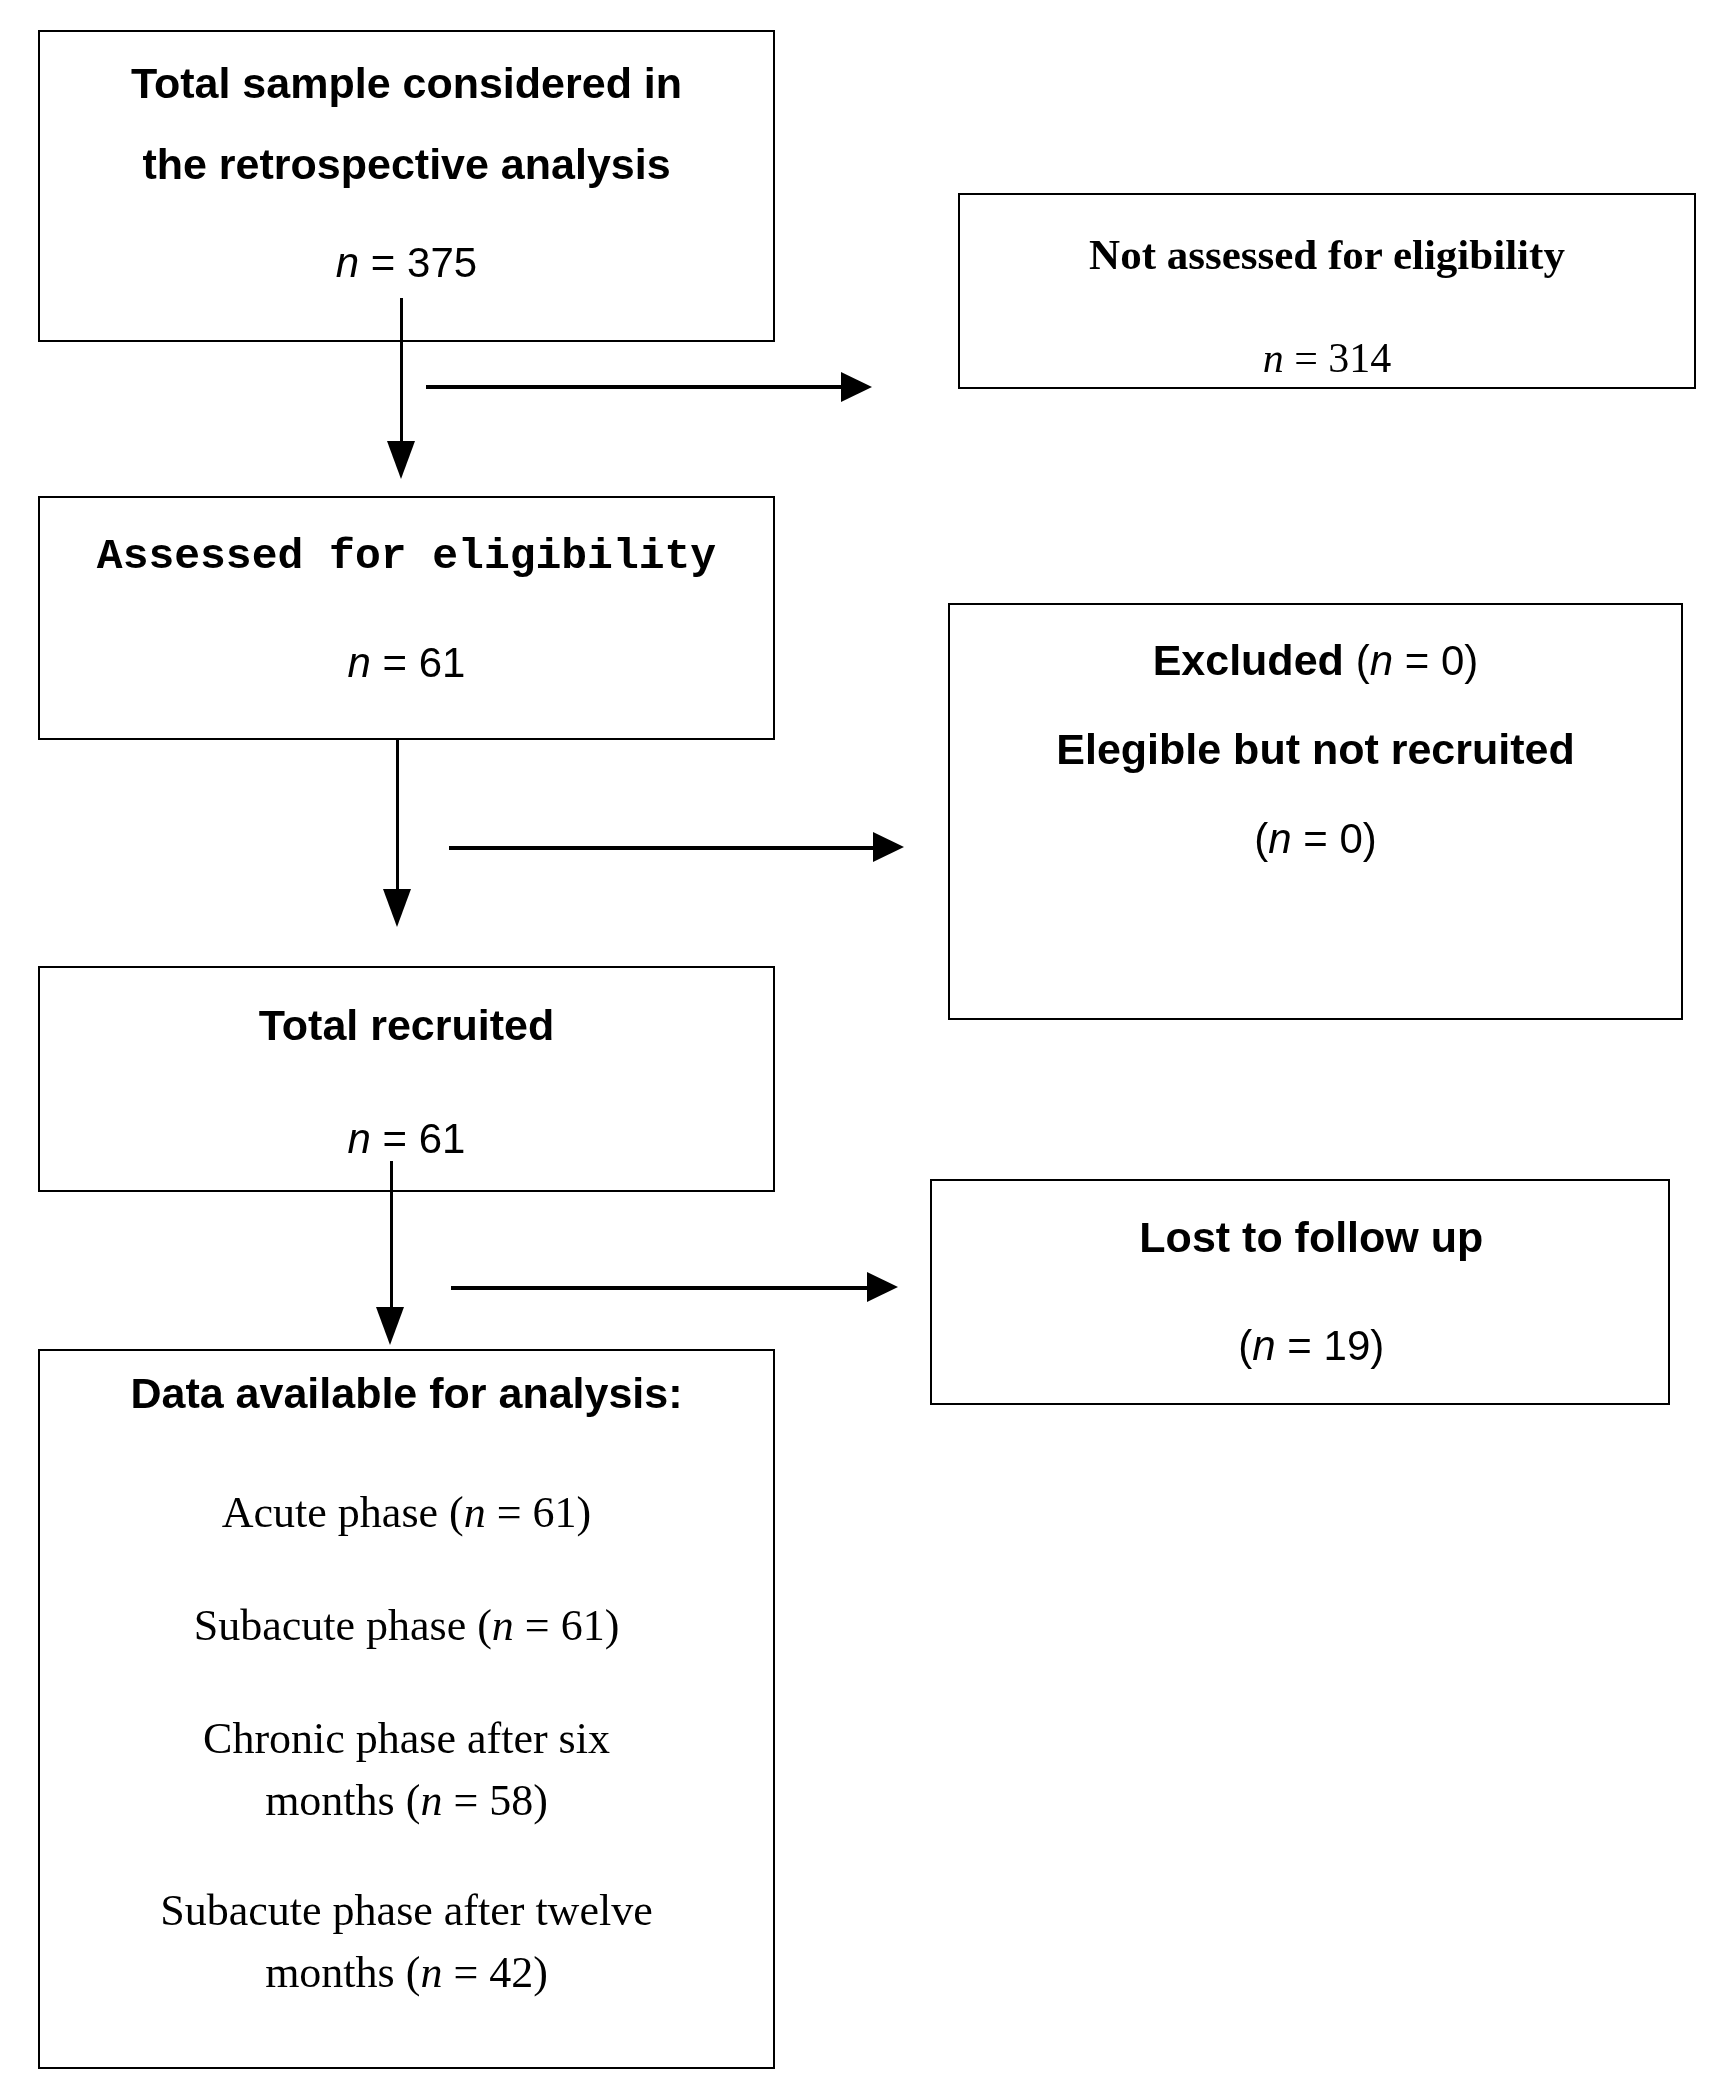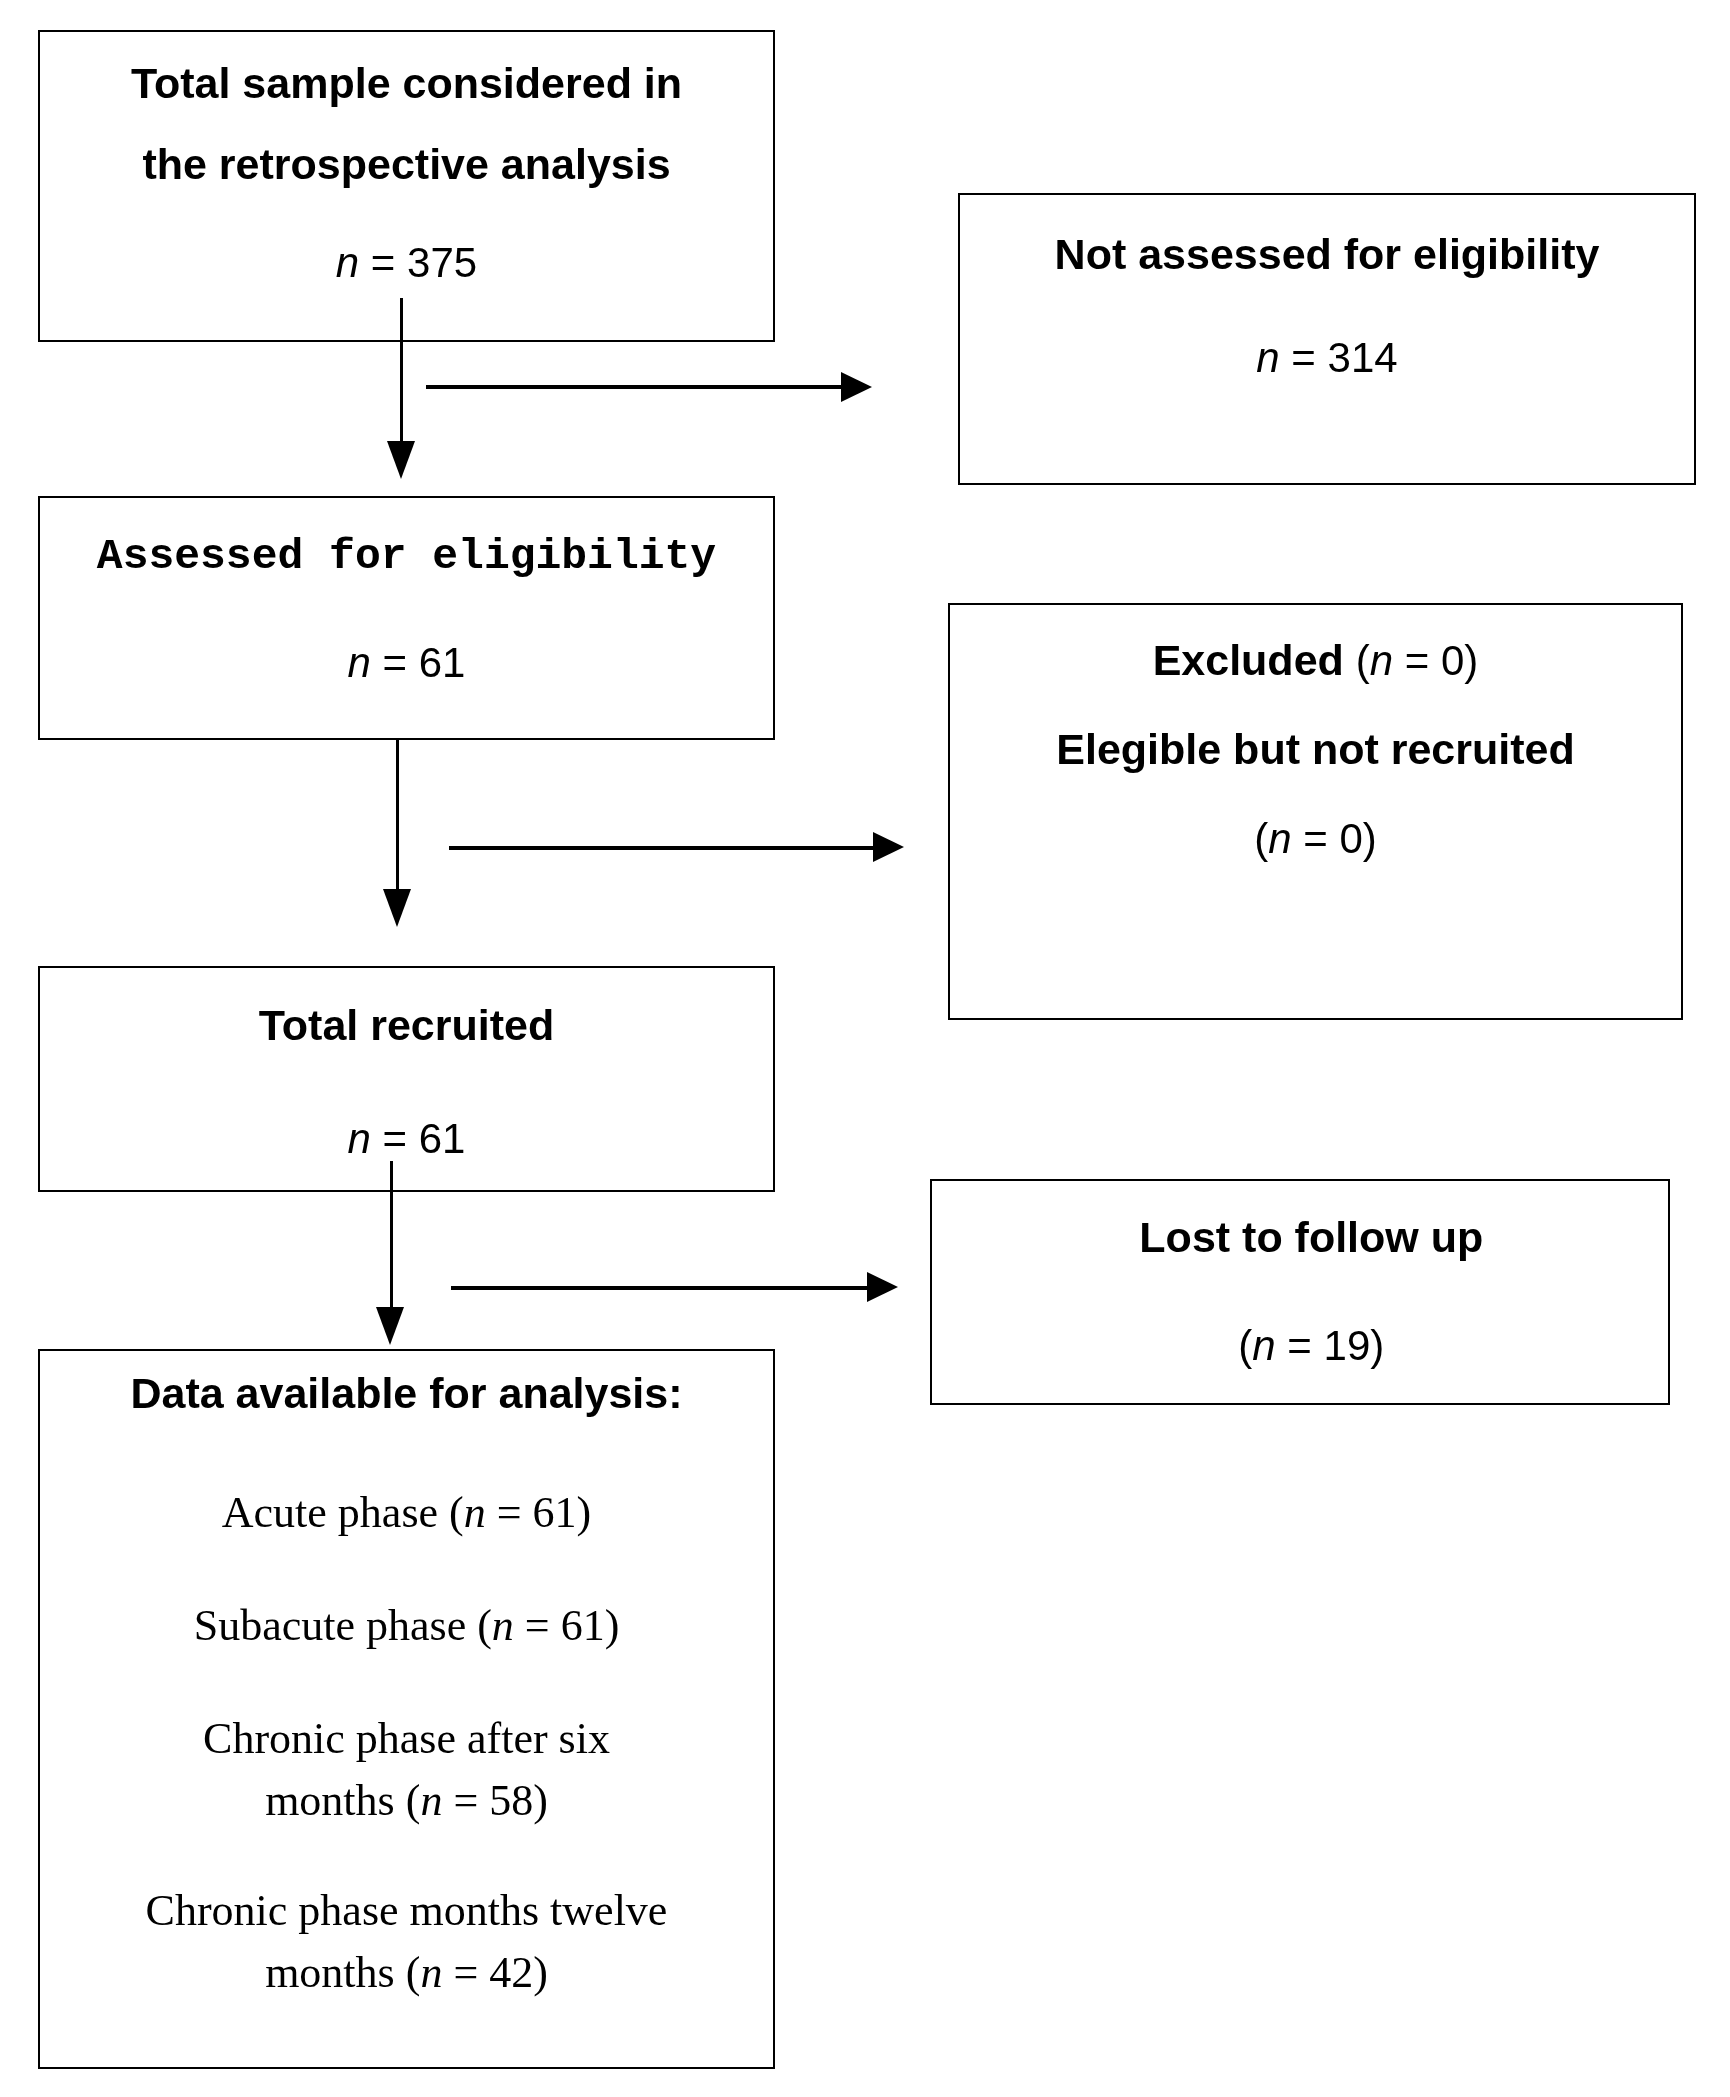--- a/index.html
+++ b/index.html
@@ -59,21 +59,21 @@
     border-top:15.4px solid transparent;
     border-bottom:15.4px solid transparent;
     border-left:31px solid #000;
   }
 
   
   #box-total-sample{left:38px;top:30px;width:737px;height:312px;}
   #box-total-sample .bt{margin-top:11.4px;}
   #box-total-sample .bv{margin-top:33px;}
 
-  #box-not-assessed{left:958px;top:193px;width:738px;height:292px;}
+  #box-not-assessed{left:958px;top:193px;width:738px;height:196px;font-family:Liberation Serif, serif;}
   #box-not-assessed .bt{margin-top:19.4px;}
   #box-not-assessed .bv{margin-top:38px;}
 
   #box-assessed{left:38px;top:496px;width:737px;height:244px;}
   #box-assessed .bt{margin-top:18px;font-family:Liberation Mono, monospace;}
   #box-assessed .bv{margin-top:41px;}
 
   #box-excluded{left:948px;top:603px;width:735px;height:417px;}
   #box-excluded .lines{margin-top:10.7px;}
 
@@ -135,21 +135,21 @@
 
   <div class="fbox" id="box-data">
     <div class="bt">Data available for analysis:</div>
     <div class="ser item1"><span>Acute phase (</span><i>n</i><span> = 61)</span></div>
     <div class="ser item2"><span>Subacute phase (</span><i>n</i><span> = 61)</span></div>
     <div class="ser item3">
       <div><span>Chronic phase after six</span><i></i><span></span></div>
       <div><span>months (</span><i>n</i><span> = 58)</span></div>
     </div>
     <div class="ser item4">
-      <div><span>Chronic phase months twelve</span><i></i><span></span></div>
+      <div><span>Subacute phase after twelve</span><i></i><span></span></div>
       <div><span>months (</span><i>n</i><span> = 42)</span></div>
     </div>
   </div>
 
   <div class="vline" style="left:400px;top:298px;height:144px;"></div>
   <div class="head-down" style="left:387px;top:441px;"></div>
 
   <div class="hline" style="left:426px;top:385px;width:417px;"></div>
   <div class="head-right" style="left:841px;top:372px;"></div>
 

